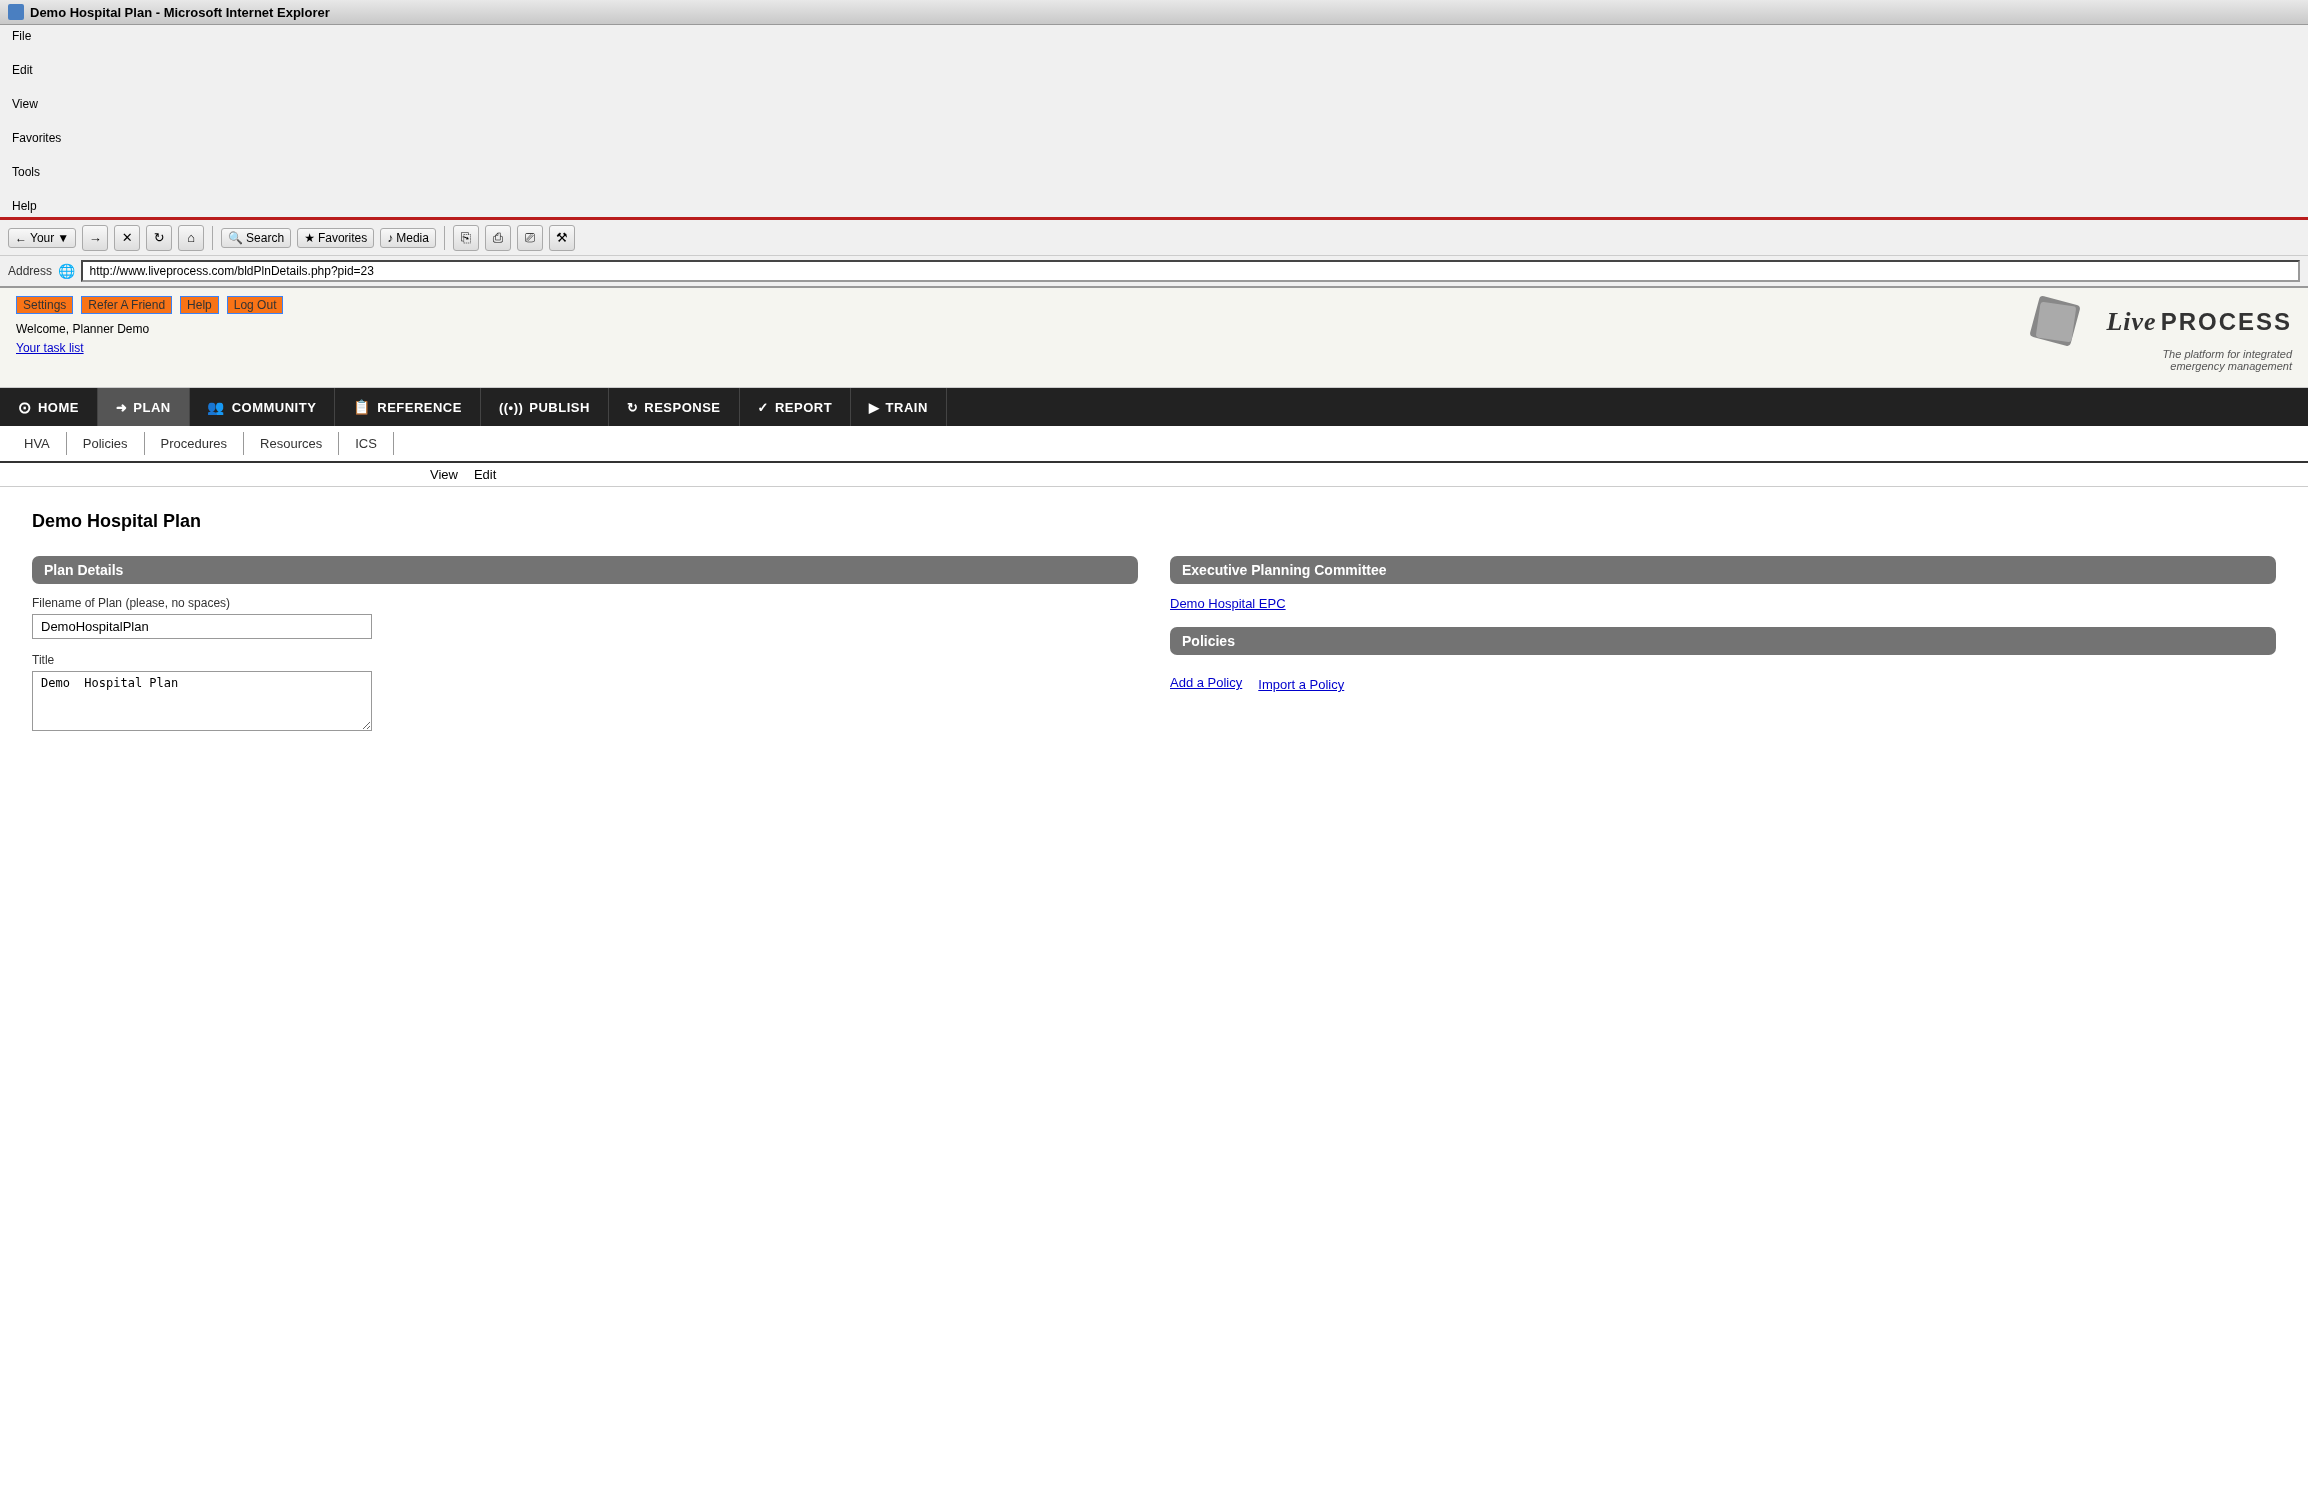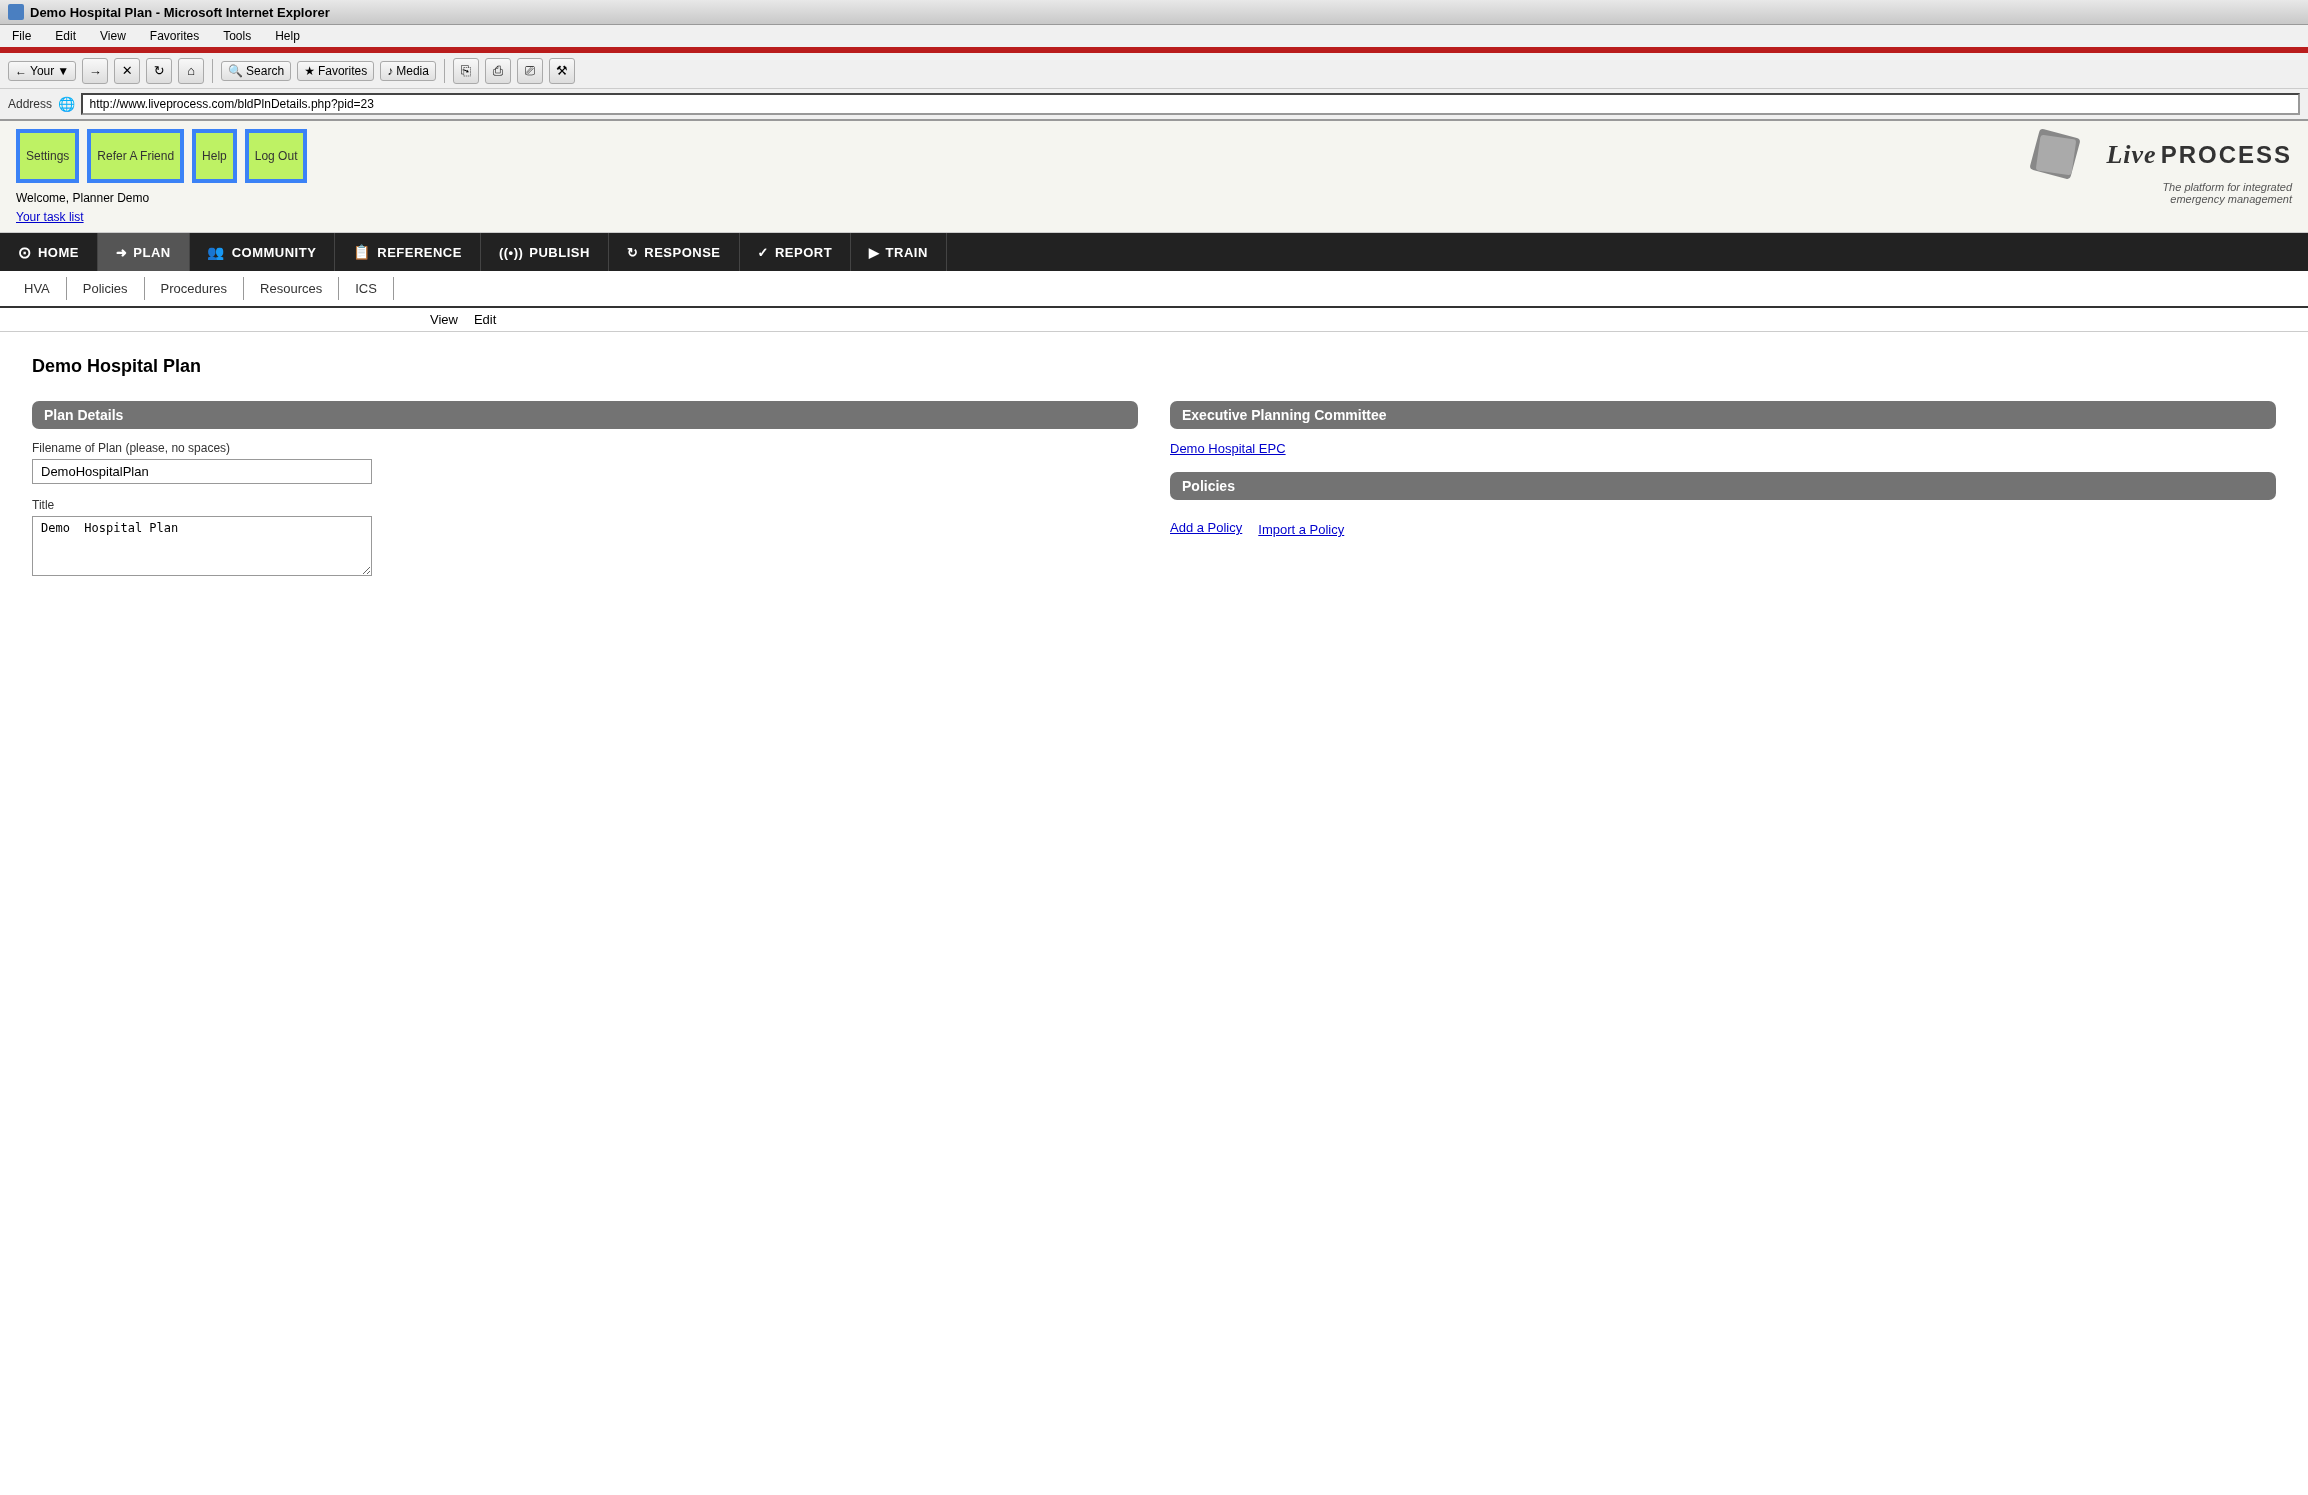--- a/index.html
+++ b/index.html
@@ -23,25 +23,26 @@
     }
     .browser-titlebar-icon {
       width: 16px; height: 16px;
       background: #4a7fc1;
       border-radius: 2px;
       display: inline-block;
     }
 
     .browser-menubar {
       background: #f0f0f0;
-      border-bottom: 6px solid #b91c1c;
+      border-bottom: 3px solid #b91c1c;
       padding: 2px 8px;
       font-size: 12px;
       display: flex;
       gap: 16px;
+      flex-direction: column;
     }
     .browser-menubar span {
       cursor: default;
       padding: 2px 4px;
     }
 
     .browser-toolbar {
       background: #f0f0f0;
       border-bottom: 1px solid #ccc;
       padding: 4px 8px;
@@ -120,23 +121,23 @@
       gap: 4px;
     }
     .header-nav-links {
       display: flex;
       gap: 8px;
       font-size: 12px;
     }
     .header-nav-links span {
       color: #333;
       cursor: pointer;
-      border: 4px solid #3b82f6;
-      padding: 16px 6px;
-      background: #bef264;
+      border: 1px solid #3b82f6;
+      padding: 1px 6px;
+      background: #f97316;
     }
     .welcome-text {
       font-size: 12px;
       margin-top: 4px;
     }
     .task-link {
       font-size: 12px;
       color: #00c;
       text-decoration: underline;
       cursor: pointer;

